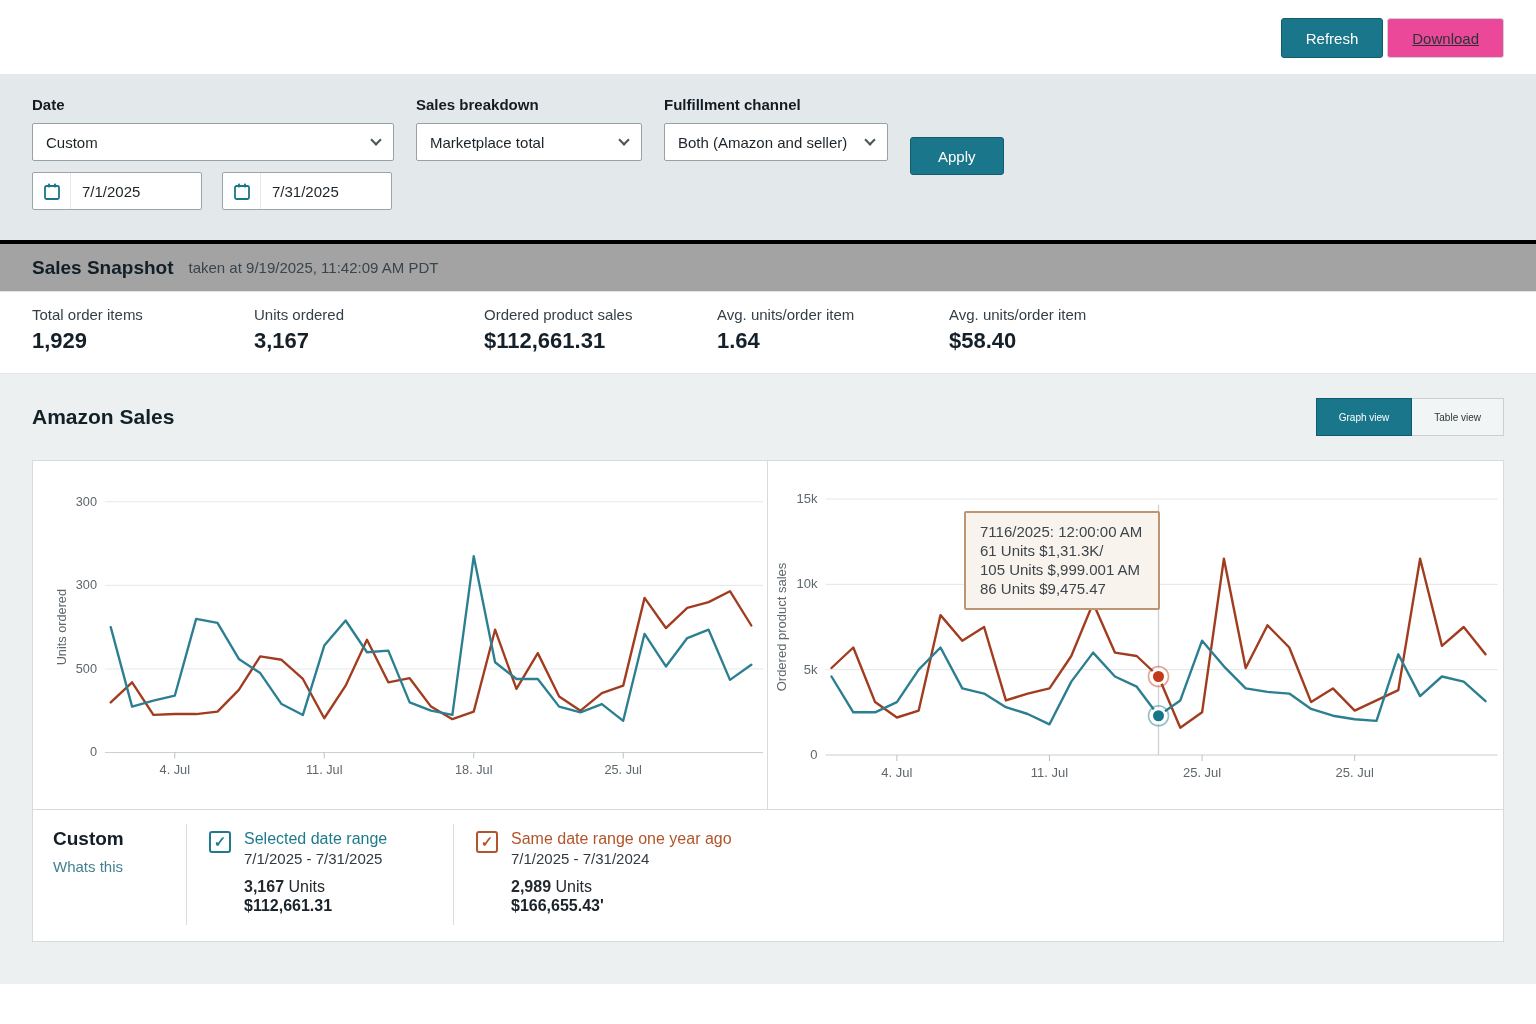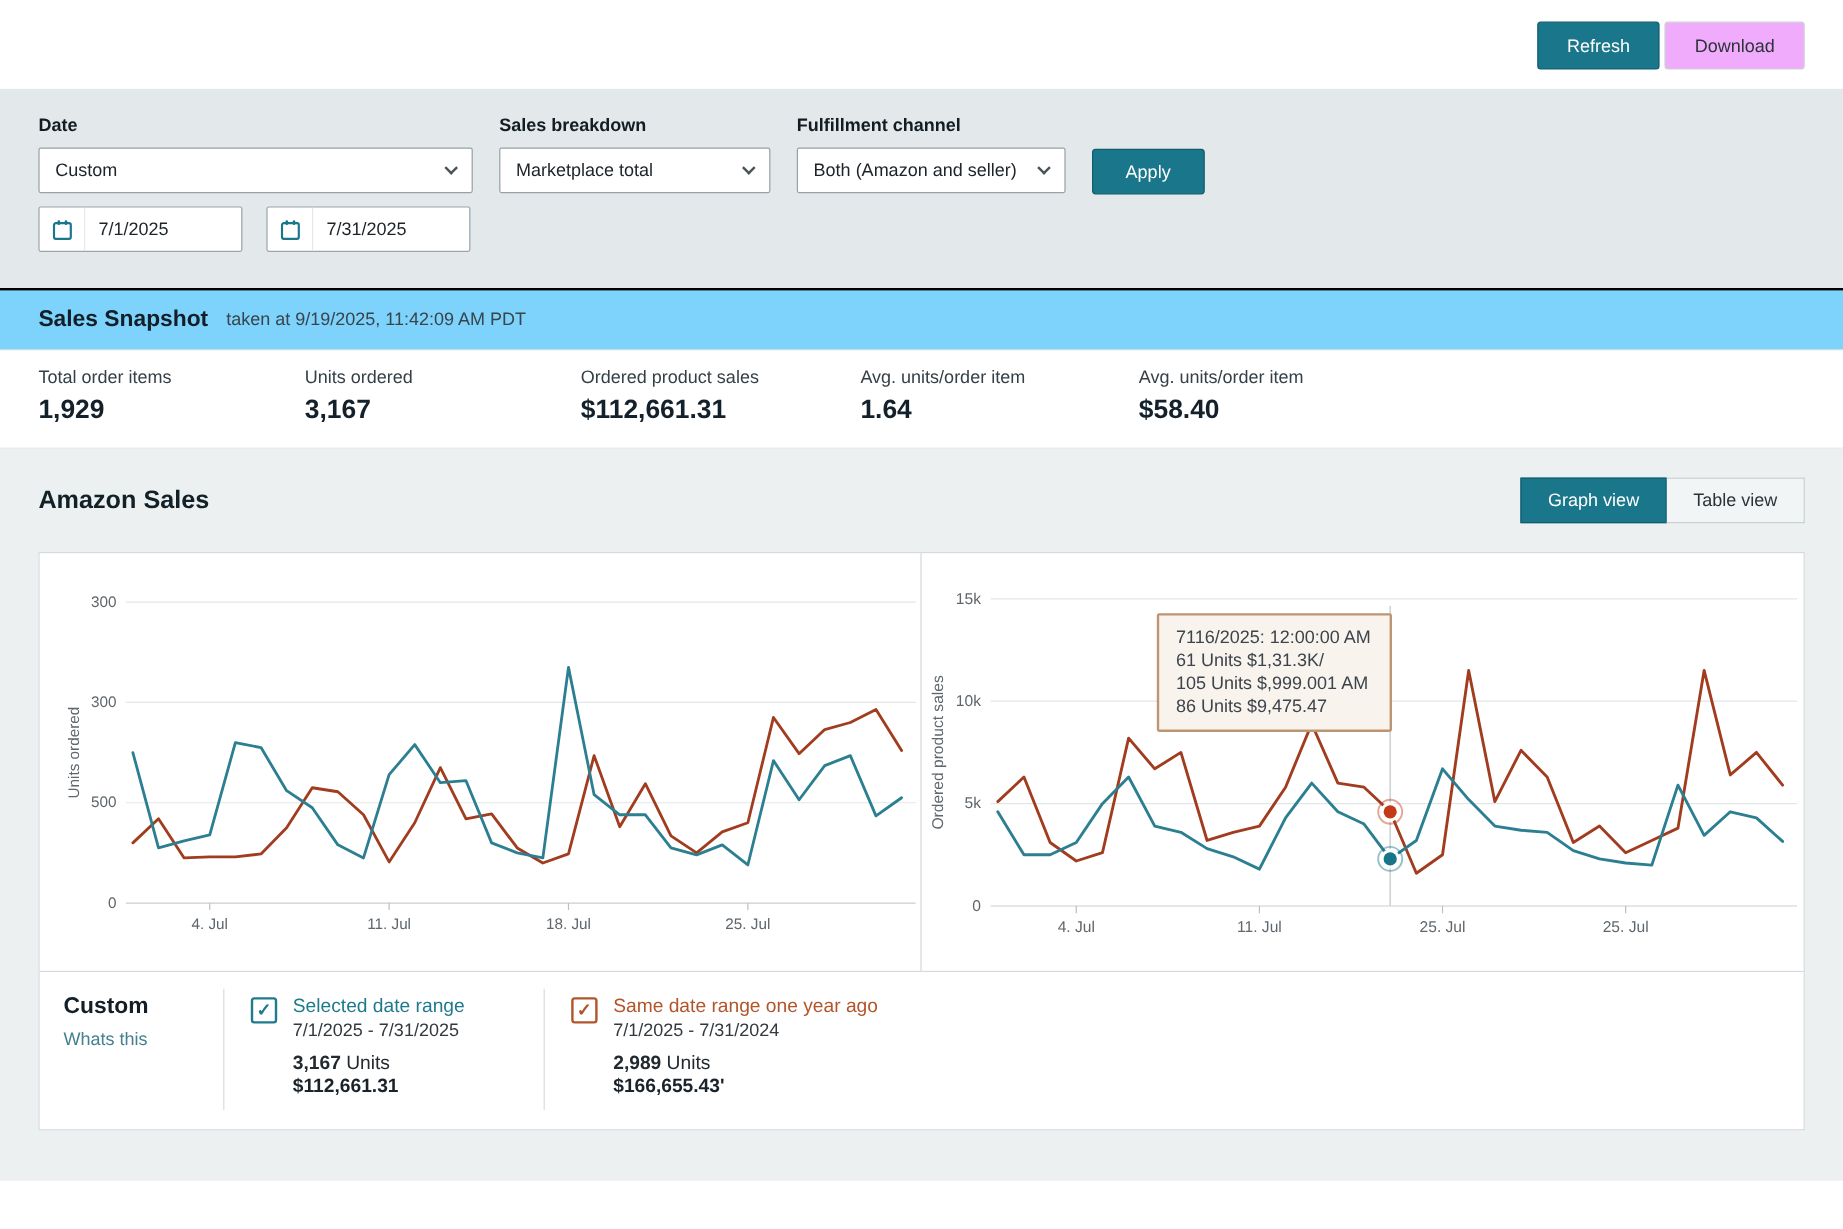--- a/index.html
+++ b/index.html
@@ -6,52 +6,52 @@
   html,body { width:1536px; height:1024px; background:#fff; font-family:"Liberation Sans",sans-serif; color:#1b252b; overflow:hidden; }
 
   
   .header { display:flex; align-items:flex-start; padding:16px 32px 0 32px; height:74px; background:#fff; }
   .title-wrap { display:flex; align-items:baseline; gap:10px; }
   .page-title { font-size:28px; font-weight:600; color:#14181c; letter-spacing:.2px; }
   .learn-more { font-size:15px; color:#3e8fa4; text-decoration:none; cursor:pointer; }
   .header-actions { margin-left:auto; display:flex; gap:4px; padding-top:2px; }
   .btn { font-size:15px; height:40px; padding:0 24px; border-radius:3px; cursor:pointer; font-family:inherit; }
   .btn-primary { background:#1a768a; border:1px solid #115d6e; color:#fff; }
-  .btn-secondary { background:#f0abfc; border:1px solid #ccd3d6; color:#2c3338; }
+  .btn-secondary { background:#ec4899; border:1px solid #ccd3d6; color:#2c3338;text-decoration:underline; }
 
   
   .filter-bar { background:#e3e8ea; padding:22px 32px 26px 32px; height:166px; }
   .filter-row { display:flex; gap:22px; align-items:flex-start; }
   .filter-col { display:flex; flex-direction:column; }
   .filter-label { font-size:15px; font-weight:bold; color:#121d23; margin-bottom:10px; }
   .select { background:#fff; border:1px solid #97a1a6; border-radius:2px; height:38px; display:flex; align-items:center; justify-content:space-between; padding:0 13px; font-size:15px; color:#1c2429; cursor:pointer; }
   .sel-date { width:362px; } .sel-breakdown { width:226px; } .sel-channel { width:224px; }
   .chev { width:8px; height:8px; border-right:2px solid #4a5458; border-bottom:2px solid #4a5458; transform:rotate(45deg); margin-top:-4px; flex:none; }
   .date-inputs { display:flex; gap:20px; margin-top:11px; }
   .date-input { background:#fff; border:1px solid #9aa4a9; border-radius:2px; height:38px; width:170px; display:flex; align-items:center; cursor:text; }
   .cal-cell { width:38px; height:100%; display:flex; align-items:center; justify-content:center; border-right:1px solid #e4e8ea; flex:none; }
   .date-text { padding-left:11px; font-size:15px; color:#1c2429; }
-  .btn-apply { background:#1a768a; border:1px solid #115d6e; color:#fff; height:38px; padding:0 27px; margin-top:28px; border-radius:3px; font-size:15px; cursor:pointer; font-family:inherit; }
-
-  
-  .snapshot-head { background:#7dd3fc; border-top:2px solid #000000; border-bottom:1px solid #dde2e5; height:52px; display:flex; align-items:center; gap:15px; padding:0 32px; }
+  .btn-apply { background:#1a768a; border:1px solid #115d6e; color:#fff; height:38px; padding:0 27px; margin-top:41px; border-radius:3px; font-size:15px; cursor:pointer; font-family:inherit; }
+
+  
+  .snapshot-head { background:#a3a3a3; border-top:4px solid #000000; border-bottom:1px solid #dde2e5; height:52px; display:flex; align-items:center; gap:15px; padding:0 32px; }
   .snapshot-title { font-size:19px; font-weight:bold; color:#121f28; }
   .snapshot-taken { font-size:15px; color:#39444b; }
   .metrics { background:#fff; display:flex; padding:14px 32px 0 32px; height:82px; border-bottom:1px solid #e2e6e8; }
   .metric { display:flex; flex-direction:column; }
   .metric:nth-child(1){width:222px}.metric:nth-child(2){width:230px}.metric:nth-child(3){width:233px}.metric:nth-child(4){width:232px}
   .metric-label { font-size:15px; color:#343f46; margin-bottom:5px; }
   .metric-value { font-size:22px; font-weight:bold; color:#14202a; }
 
   
   .compare-section { background:#edf0f1; padding:24px 32px 42px 32px; }
   .compare-head { display:flex; align-items:center; margin-bottom:24px; }
   .compare-title { font-size:21px; font-weight:bold; color:#122028; }
   .view-toggle { margin-left:auto; display:flex; }
-  .view-btn { font-size:15px; height:38px; padding:0 22px; cursor:pointer; font-family:inherit; }
+  .view-btn { font-size:10px; height:38px; padding:0 22px; cursor:pointer; font-family:inherit; }
   .view-btn.active { background:#1a768a; border:1px solid #115d6e; color:#fff; }
   .view-btn.inactive { background:#f2f5f5; border:1px solid #c9d0d3; border-left:none; color:#2c3338; }
 
   .panel { background:#fff; border:1px solid #d4dadd; }
   .charts-row { display:flex; }
   .chart-half { width:50%; position:relative; height:348px; }
   .chart-half.first { border-right:1px solid #d4dadd;padding-left:17px; }
   .chart-canvas { width:100%; height:100%; }
   .chart-tooltip { position:absolute; left:196px; top:50px; background:#f8f4ed; border:2px solid #bd9573; border-radius:2px; padding:9px 16px 10px 14px; font-size:15px; line-height:19px; color:#3d444b; white-space:nowrap; }
 

